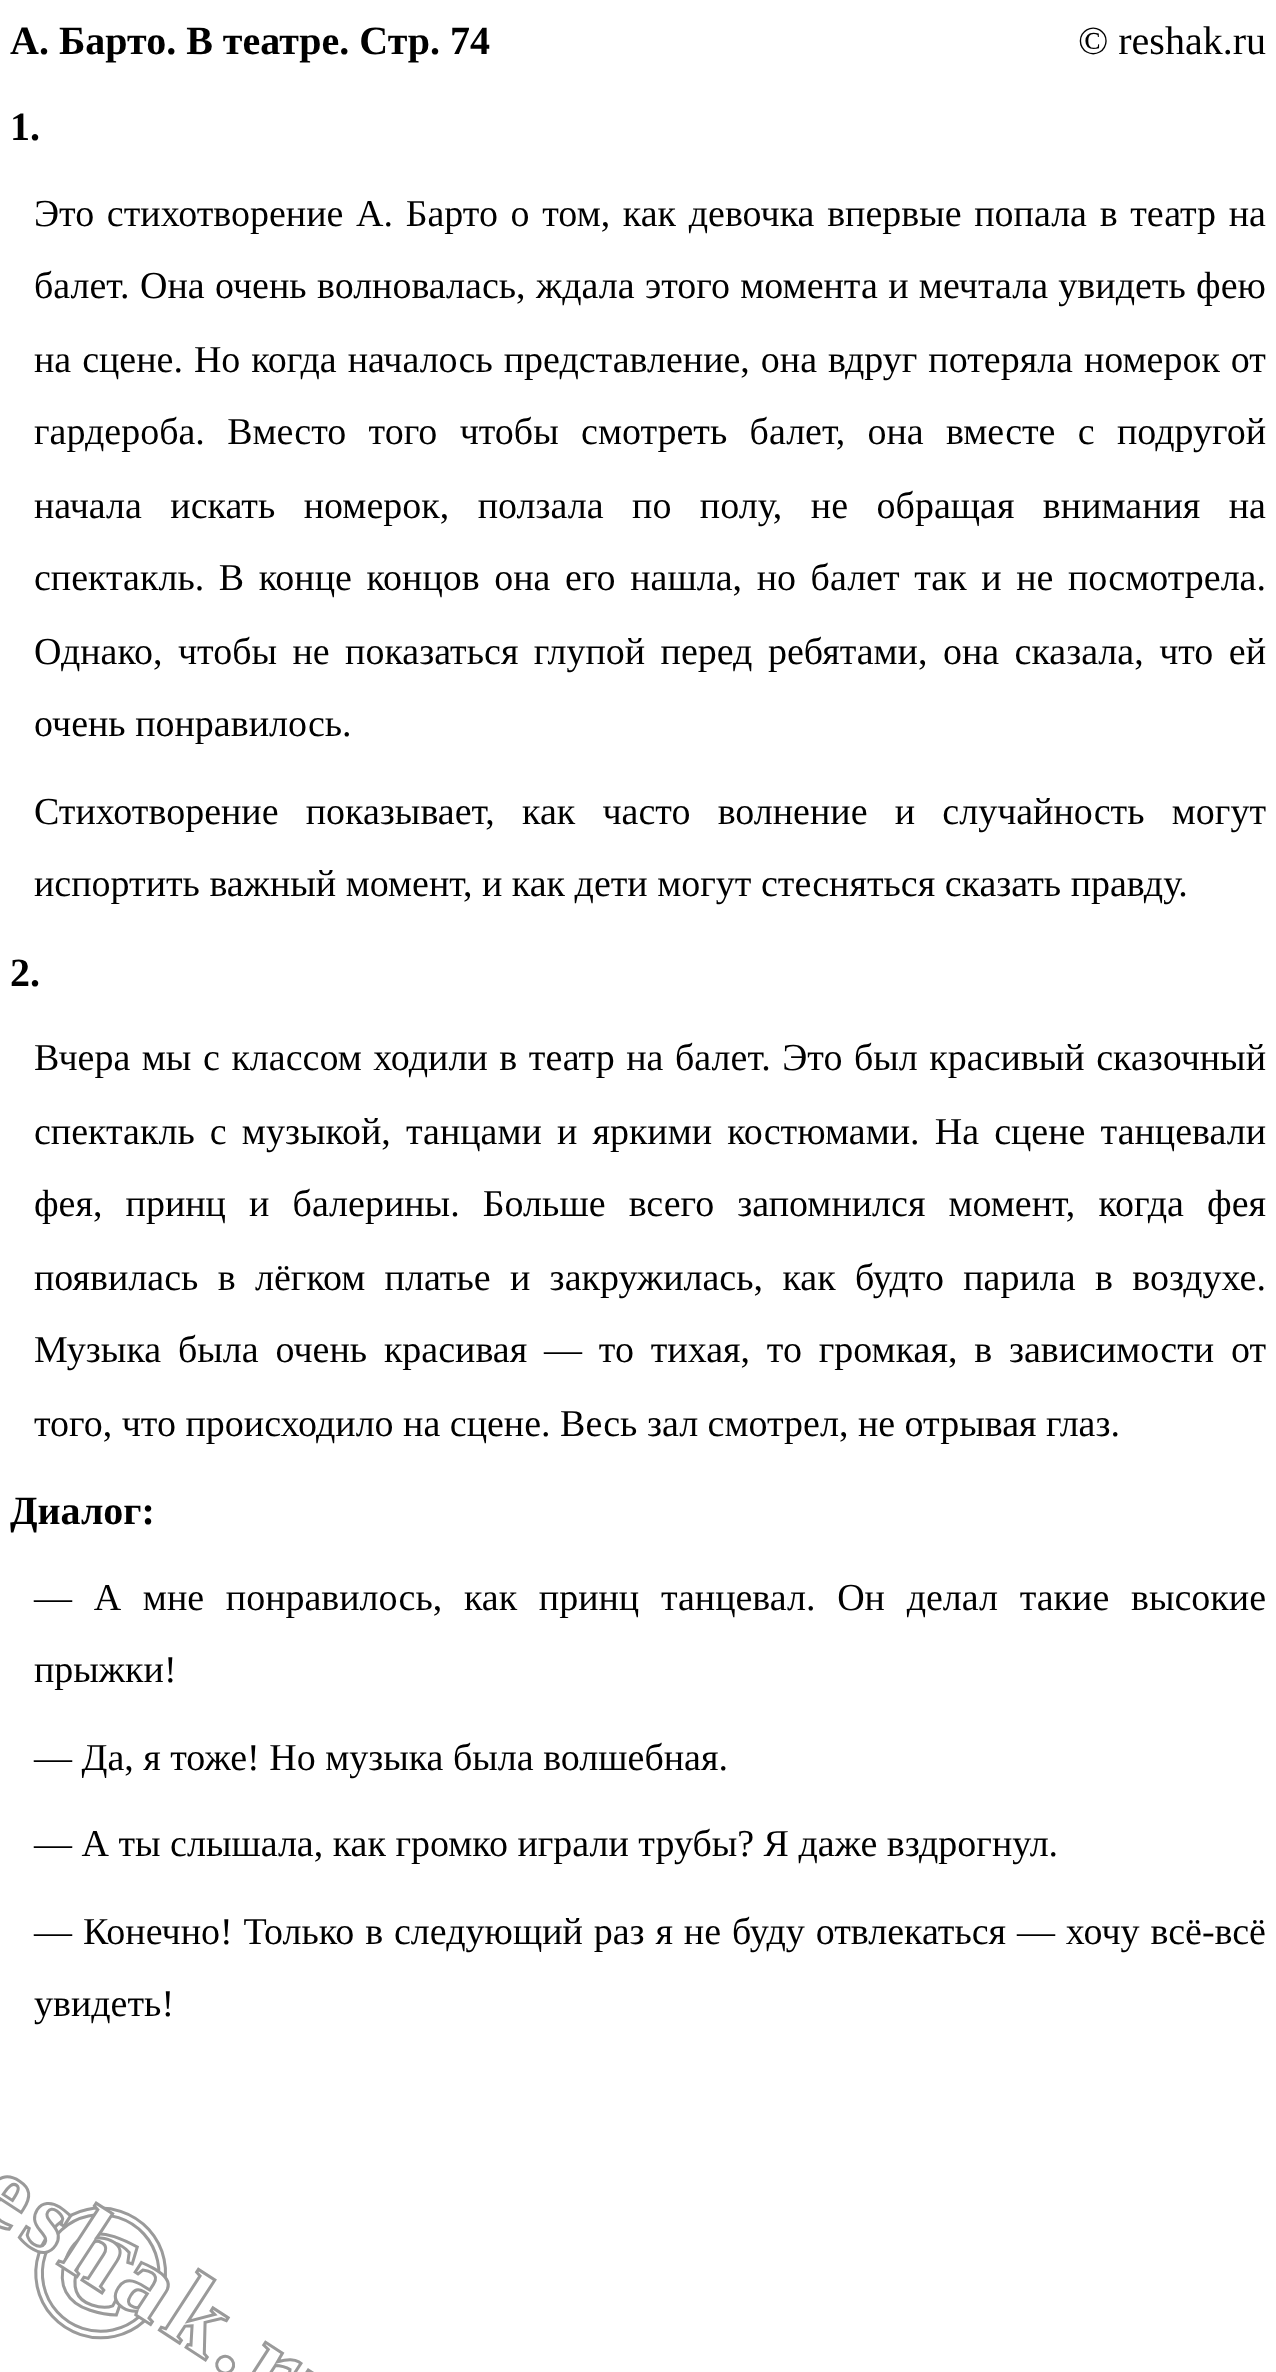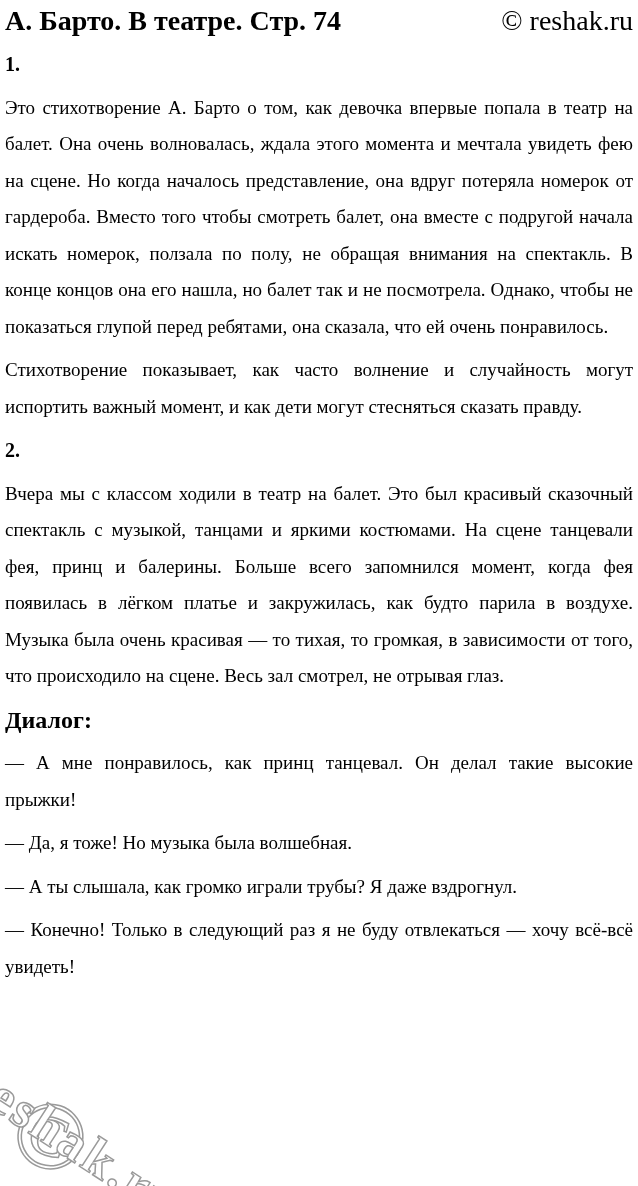--- a/index.html
+++ b/index.html
@@ -18,44 +18,44 @@
   .page {
     position: relative;
     z-index: 1;
     padding: 6px 5px 0 5px;
   }
 
   .doc-header {
     display: flex;
     justify-content: space-between;
     align-items: baseline;
-    font-size: 28px;
+    font-size: 20px;
     line-height: 30px;
     margin-bottom: 10px;
   }
   .doc-title { font-weight: bold; }
   .doc-copyright { font-weight: normal; }
 
   .num-heading {
     font-weight: bold;
     font-size: 20px;
     line-height: 36.5px;
     margin: 0 0 7px 0;
   }
 
   p.para, p.dialog-line {
-    margin: 0 0 7px 0;
+    margin: 0 0 7px 12px;
     line-height: 36.5px;
     text-align: justify;
     text-justify: inter-word;
   }
 
   .dialog-label {
     font-weight: bold;
-    font-size: 24px;
+    font-size: 20px;
     line-height: 36.5px;
     margin: 0 0 7px 0;
   }
 
   
   .watermark-layer {
     position: absolute;
     left: 0; top: 0;
     width: 638px; height: 1186px;
     z-index: 0;

